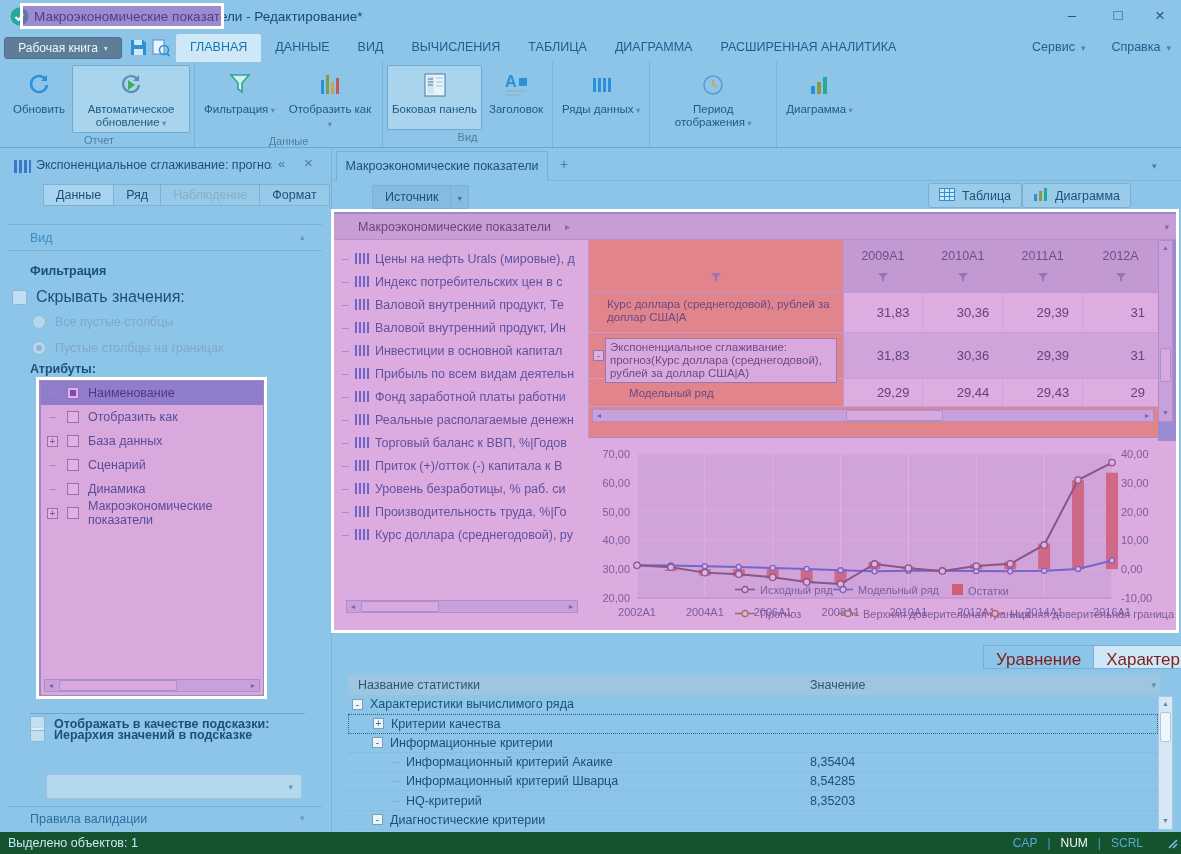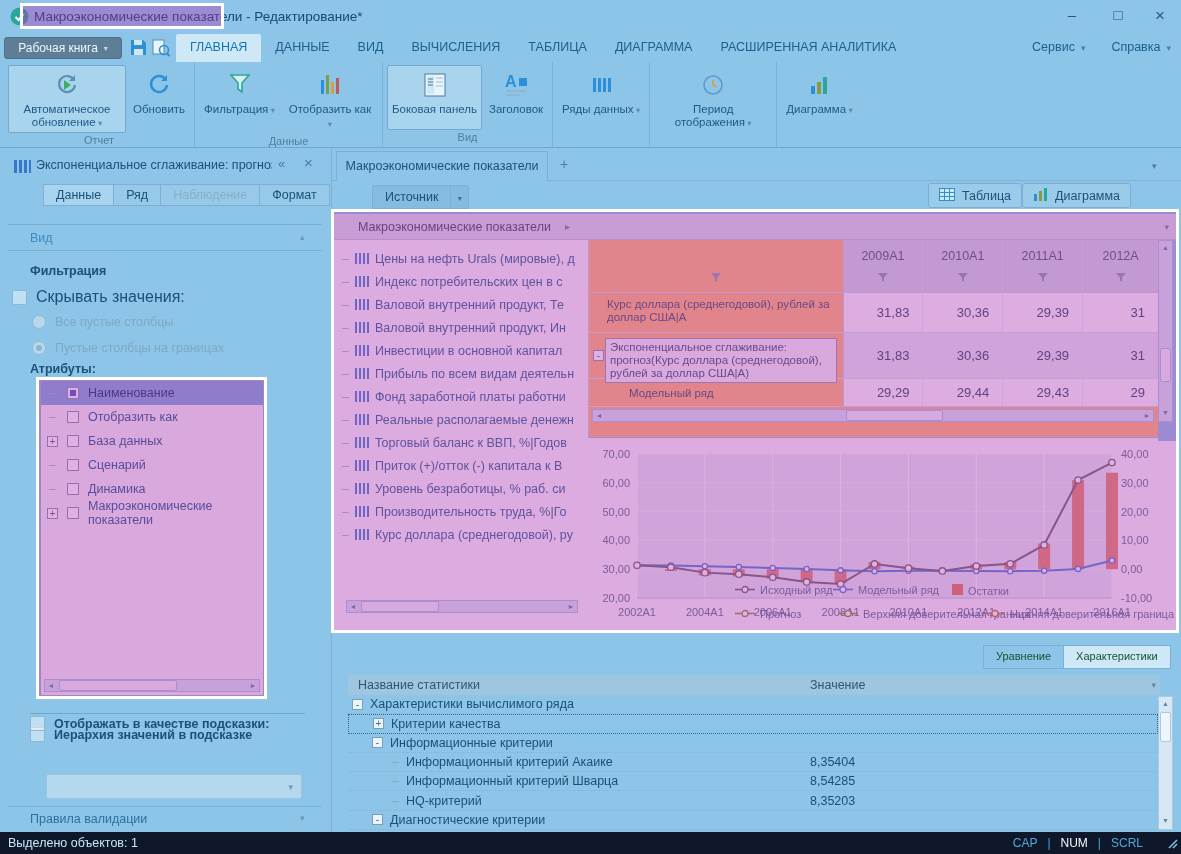--- a/index.html
+++ b/index.html
@@ -127,37 +127,37 @@
           background:#fff; font-size:10px; line-height:9px; text-align:center; color:#4a6a86; }
   .nbox { display:block; border:1px solid #8fa3b4; background:#f0f6fb; padding:2px 4px; margin-left:-2px; }
   .chart-wrap { left:590px; top:441px; width:586px; height:190px; background:#f5fafd; }
   .chart-bg { left:588px; top:438px; width:570px; height:194px; background:#f5fafd; }
   .ax { font-family:"Liberation Sans",sans-serif; font-size:11px; fill:#5c7a92; }
   .legend { left:700px; top:582px; width:478px; height:48px; font-size:11px; color:#5c7a92; }
   .litem { position:absolute; display:flex; align-items:center; gap:5px; white-space:nowrap; }
 
   
   .stat-btns { left:984px; top:645px; display:flex; }
-  .sbtn { height:24px; border:1px solid #7ab0d8; padding:4px 12px; font-size:11px; color:#14532d; margin-left:-1px; }
+  .sbtn { height:24px; border:1px solid #7ab0d8; padding:4px 12px; font-size:17px; color:#7f1d1d; margin-left:-1px; }
   .sbtn.active { background:#cfe8f7; }
   .stat-head { left:348px; top:675px; width:812px; height:20px; background:#9fc6e1; display:flex; align-items:center;
                font-size:12.5px; color:#31566e; }
   .stat-head .c2 { position:absolute; left:462px; }
   .stat-head .hdd { position:absolute; right:4px; color:#5d87a8; font-size:9px; }
   #stat-rows { left:348px; top:695px; width:810px; height:135px; }
   .srow { position:relative; display:flex; align-items:center; height:19.3px; border-bottom:1px dotted #86b4d4;
           font-size:12.5px; color:#1c4f74; }
   .srow.sel { border:1px dotted #33688e; }
   .sexp { width:11px; height:11px; border:1px solid #7d9db6; background:#eaf4fb; font-size:10px; line-height:9px;
           text-align:center; color:#4a6a86; flex:0 0 11px; margin-right:7px; }
   .sdash2 { color:#7fa9c6; margin-right:7px; }
   .sval { position:absolute; left:462px; }
 
   
-  .statusbar { left:0; top:832px; width:1181px; height:22px; background:#0f172a; display:flex; align-items:center; }
+  .statusbar { left:0; top:832px; width:1181px; height:22px; background:#14532d; display:flex; align-items:center; }
   .status-left { padding-left:8px; font-size:12.5px; color:#c8e8fb; }
   .status-right { position:absolute; right:28px; display:flex; align-items:flex-end; gap:0; font-size:12px; }
   .stog { padding:0 10px; color:#56a8d8; }
   .stog.active { color:#f2fafe; }
   .ssep { color:#4aa0d4; }
 
   
   .hl { position:absolute; background:rgba(178,46,175,0.38); border:3px solid #ffffff; pointer-events:none; z-index:50; }
 </style>
 </head>
@@ -205,38 +205,38 @@
     <div class="abs menu-right">
       <span><span>Сервис</span><span class="dd">▾</span></span>
       <span><span>Справка</span><span class="dd">▾</span></span>
     </div>
   </div>
 
   <div class="abs ribbon">
     <div id="ribbon-groups">
         <div class="rgroup">
           <div class="rrow">
+            <div class="rbtn" style="max-width: 96px;">
+              <span class="ricon">
+                <svg width="26" height="26">
+                  <path d="M20 8A8 8 0 1 0 21 13" fill="none" stroke="#2b90d9" stroke-width="2.4"></path>
+                  <path d="M21 3v6h-6z" fill="#2b90d9"></path>
+                </svg>
+              </span>
+              <div class="rlabel">Обновить</div>
+            </div>
             <div class="rbtn toggled" style="max-width: 118px;">
               <span class="ricon">
                 <svg width="26" height="26">
                   <path d="M20 8A8 8 0 1 0 21 13" fill="none" stroke="#5b8fb3" stroke-width="2.2"></path>
                   <path d="M21 3v6h-6z" fill="#5b8fb3"></path>
                   <path d="M10 8l7 5-7 5z" fill="#3fae62"></path>
                 </svg>
               </span>
               <div class="rlabel">Автоматическое обновление<span class="dd"> ▾</span></div>
-            </div>
-            <div class="rbtn" style="max-width: 96px;">
-              <span class="ricon">
-                <svg width="26" height="26">
-                  <path d="M20 8A8 8 0 1 0 21 13" fill="none" stroke="#2b90d9" stroke-width="2.4"></path>
-                  <path d="M21 3v6h-6z" fill="#2b90d9"></path>
-                </svg>
-              </span>
-              <div class="rlabel">Обновить</div>
             </div>
           </div>
           <div class="rgl">Отчет</div>
         </div>
         <div class="rgroup">
           <div class="rrow">
             <div class="rbtn" style="max-width: 96px;">
               <span class="ricon">
                 <svg width="26" height="26">
                   <path d="M4 3h18l-7 8v9l-4-3v-6z" fill="#d8efec" stroke="#2aa79b" stroke-width="1.6"></path>

